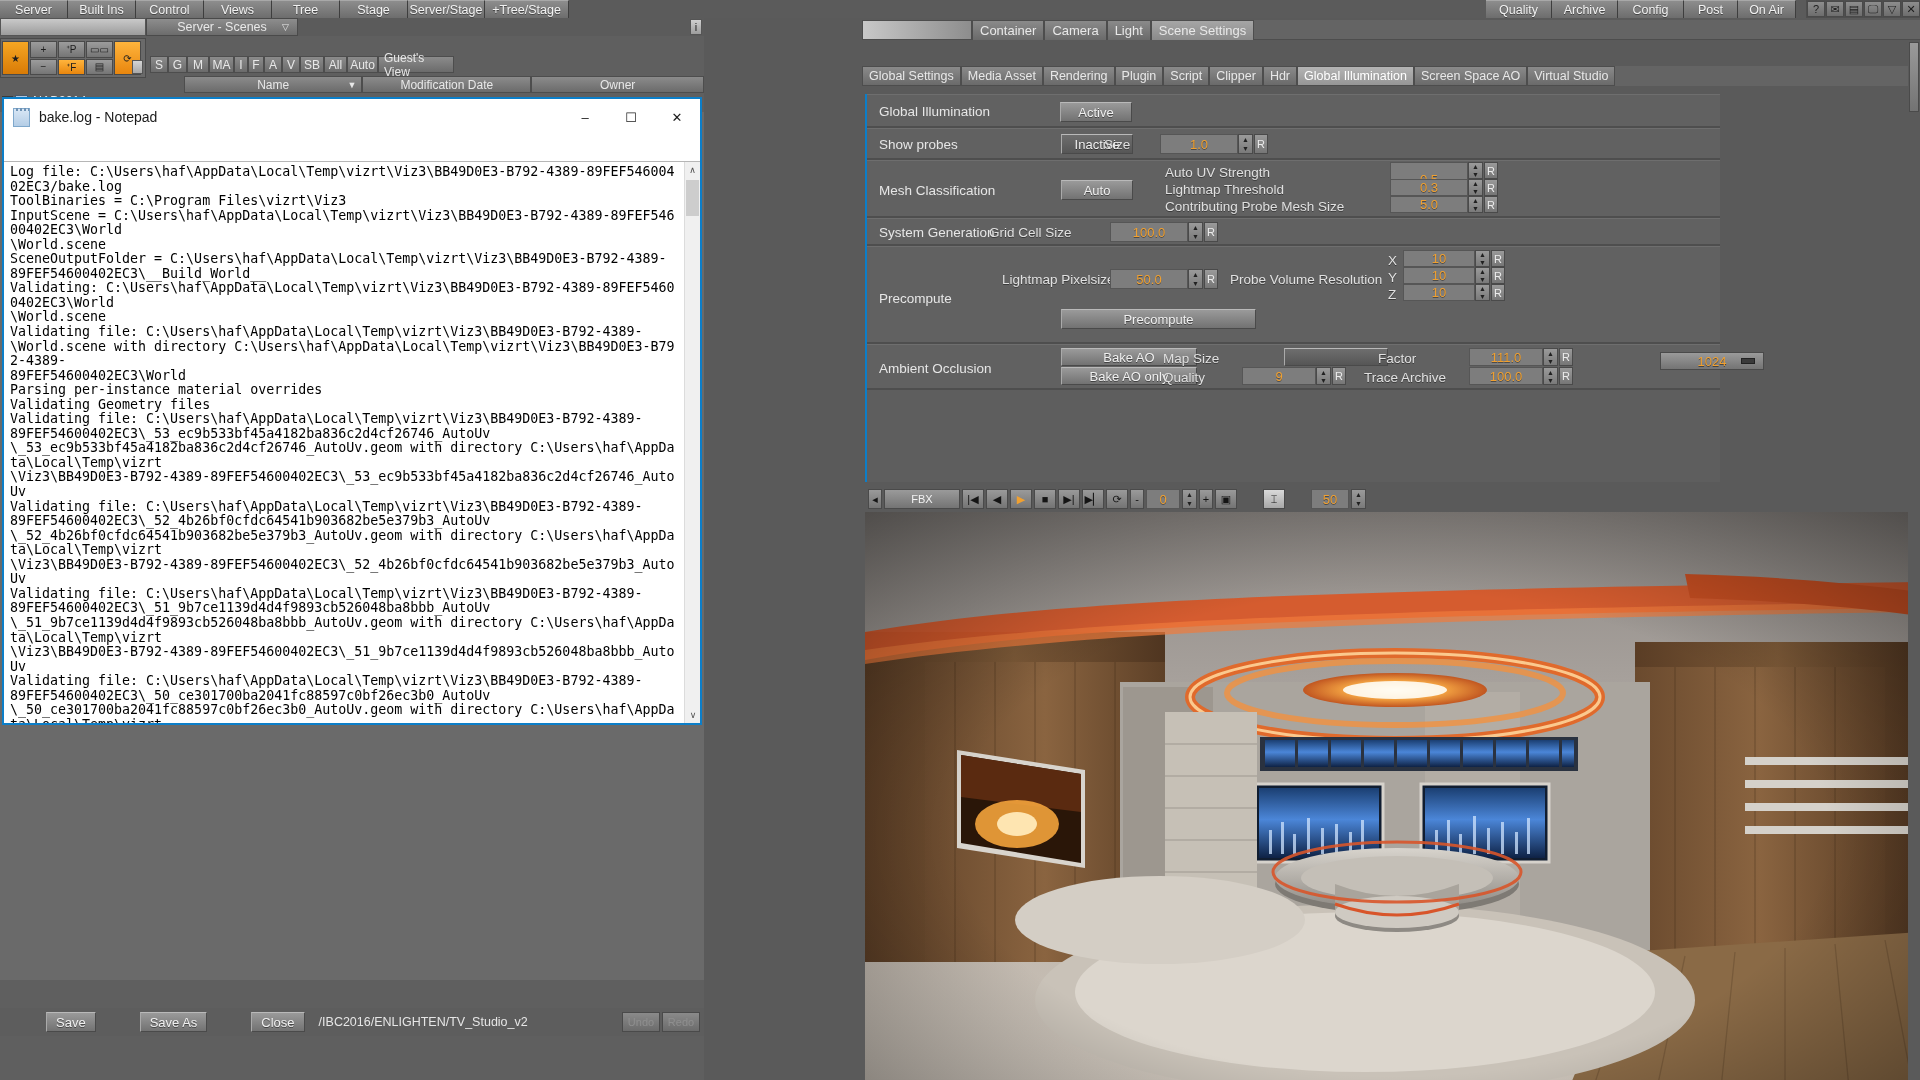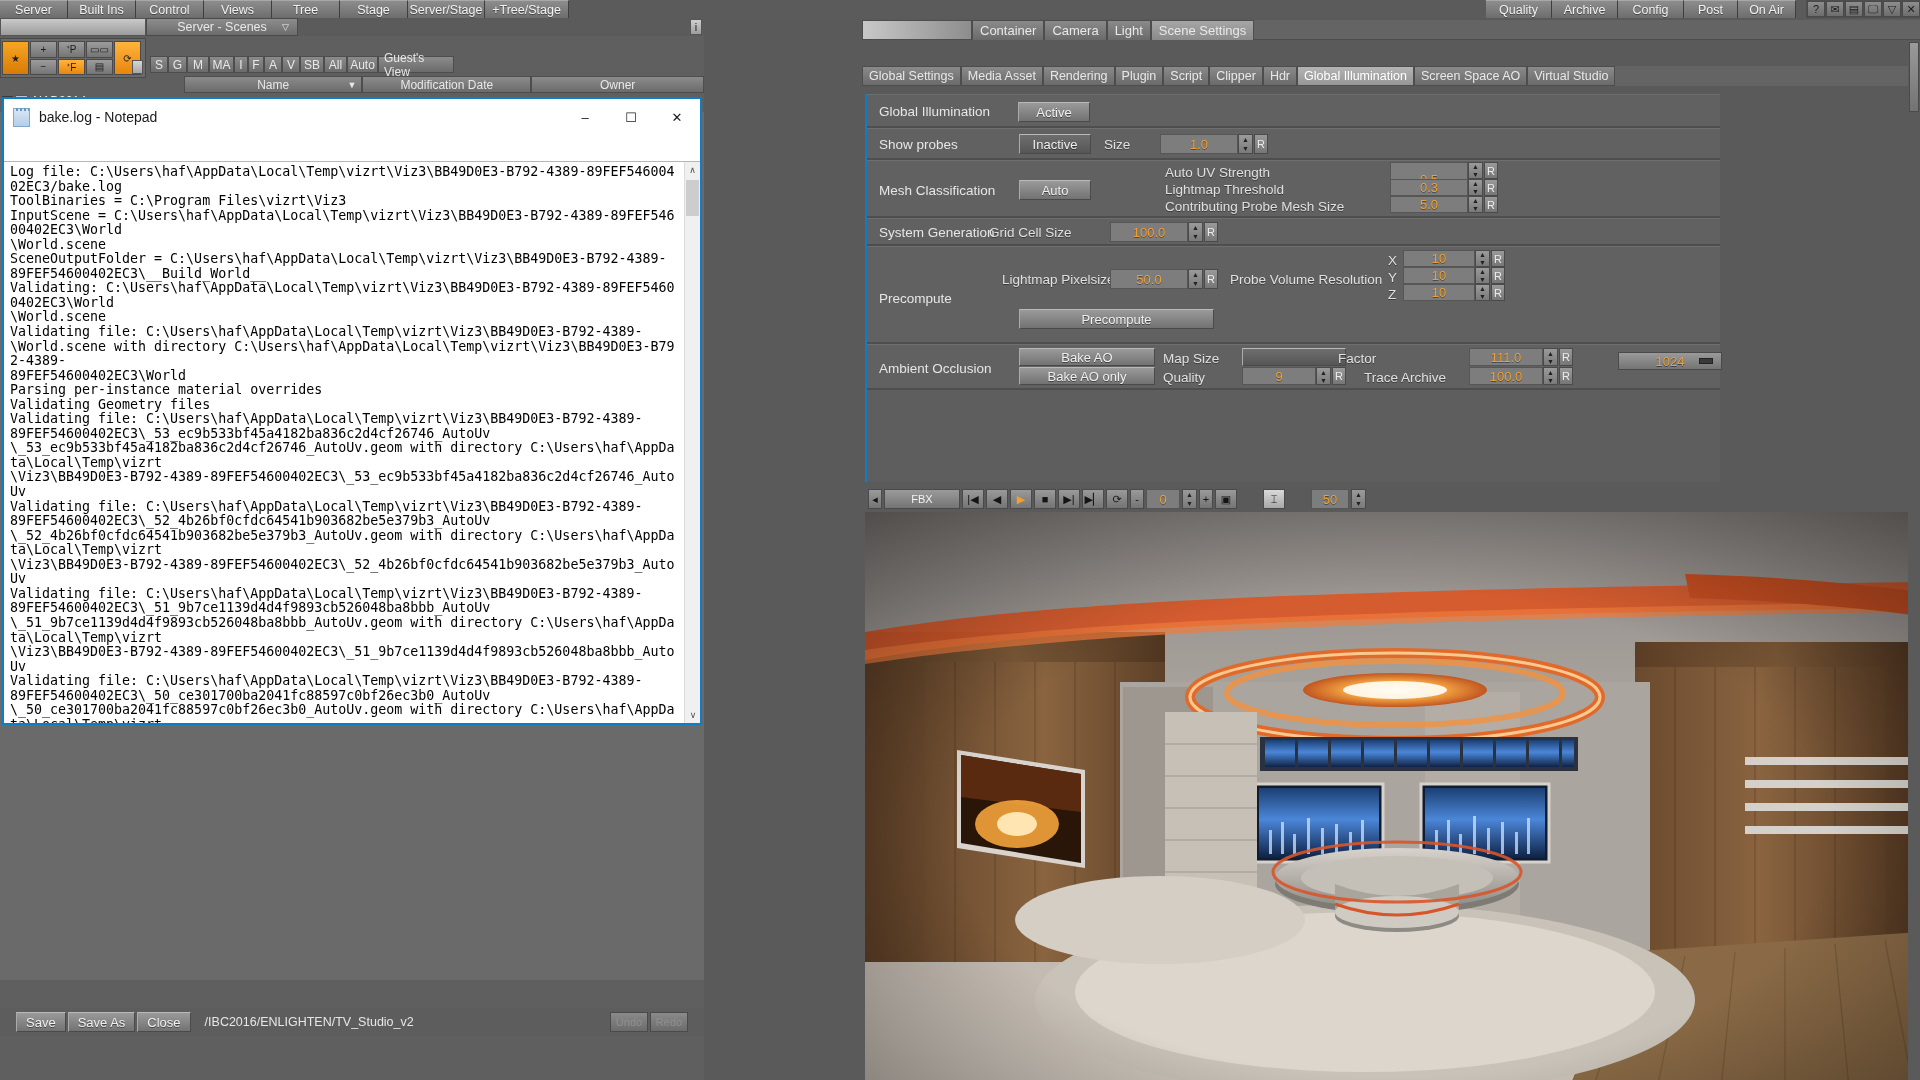--- a/index.html
+++ b/index.html
@@ -6,21 +6,21 @@
   html,body { width:1920px; height:1080px; overflow:hidden; background:#5a5a5a;
     font-family:"Liberation Sans", sans-serif; font-size:13px; color:#e8e8e8; }
   #root { position:relative; width:1920px; height:1080px; }
 
   
   .btn {
     background:linear-gradient(#9a9a9a,#727272);
     border:1px solid #4a4a4a; border-top-color:#b9b9b9; border-left-color:#aaa;
     color:#f0f0f0; text-align:center; font-size:13px;
     display:flex; align-items:center; justify-content:center;
-    text-shadow:0 1px 0 rgba(0,0,0,.45); cursor:default; white-space:nowrap;
+    text-shadow:0 1px 0 rgba(0,0,0,.45); cursor:default; white-space:nowrap;margin-left:42px;
   }
   .btn.dark { background:linear-gradient(#6e6e6e,#565656); }
   .num {
     background:#7d7d7d; border:1px solid #565656; color:#f0a030;
     display:flex; align-items:center; justify-content:center;
     font-size:13px; text-shadow:0 1px 0 rgba(0,0,0,.4);
   }
   .spin { width:15px; display:flex; flex-direction:column;
     border:1px solid #4a4a4a; background:linear-gradient(#9a9a9a,#7a7a7a); }
   .spin i { flex:1; display:flex; align-items:center; justify-content:center;
@@ -108,21 +108,21 @@
   #np-body { position:absolute; left:0; top:62px; width:696px; height:562px;
      background:#fff; border-top:1px solid #b6b6b6; display:flex; }
   #np-text { flex:1; padding:3px 5px 0 6px; color:#000; font-size:13.3px; line-height:14.55px;
      font-family:"DejaVu Sans Mono","Liberation Mono",monospace; white-space:pre-wrap;
      word-break:break-all; overflow:hidden; }
   #np-scroll { width:16px; background:#f0f0f0; border-left:1px solid #dcdcdc; position:relative; }
   #np-scroll .up,#np-scroll .dn { height:16px; display:flex; align-items:center; justify-content:center;
      font-size:9px; color:#505050;}
   #np-scroll .thumb { position:absolute; left:1px; top:18px; width:13px; height:36px; background:#cdcdcd; }
   #lbar { position:absolute; left:0; top:990px; width:704px; height:28px; display:flex;
-     align-items:center; gap:2px; padding:0 16px; background:#5d5d5d; }
+     align-items:center; gap:2px; padding:0 4px; background:#5d5d5d; }
   #lbar .sv { height:20px; padding:0 9px; }
   #lpath { flex:1; padding-left:12px; font-size:12.5px; color:#e6e6e6; }
   .dimbtn { height:20px; width:38px; background:linear-gradient(#8a8a8a,#6b6b6b);
      border:1px solid #4a4a4a; color:#8f8f8f; font-size:11px;
      display:flex;align-items:center;justify-content:center;}
 
   
   #vstrip { position:absolute; left:862px; top:478px; width:26px; height:602px; background:#5a5a5a;
      display:flex; flex-direction:column; gap:2px; padding-top:2px;}
   #vstrip .vb { width:22px; height:20px; margin-left:2px;
@@ -561,21 +561,21 @@
         </div>
 
         <span class="lbl" style="position:absolute;left:296px;top:25px">Quality</span>
         <div class="num" style="position:absolute;left:375px;top:22px;width:74px;height:18px">9</div>
         <div class="spin" style="position:absolute;left:449px;top:22px;height:18px">
             <i>▲</i>
             <i>▼</i>
           </div>
         <div class="rbtn" style="position:absolute;left:465px;top:22px;height:18px">R</div>
 
-        <span class="lbl" style="position:absolute;left:471px;top:6px">Factor</span>
+        <span class="lbl" style="position:absolute;left:511px;top:6px">Factor</span>
         <div class="num" style="position:absolute;left:602px;top:3px;width:74px;height:18px">111.0</div>
         <div class="spin" style="position:absolute;left:676px;top:3px;height:18px">
             <i>▲</i>
             <i>▼</i>
           </div>
         <div class="rbtn" style="position:absolute;left:692px;top:3px;height:18px">R</div>
 
         <span class="lbl" style="position:absolute;left:497px;top:25px">Trace Archive</span>
         <div class="num" style="position:absolute;left:602px;top:22px;width:74px;height:18px">100.0</div>
         <div class="spin" style="position:absolute;left:676px;top:22px;height:18px">

